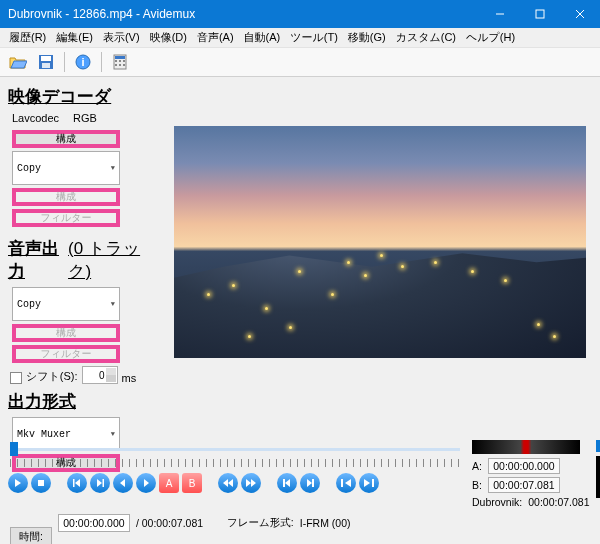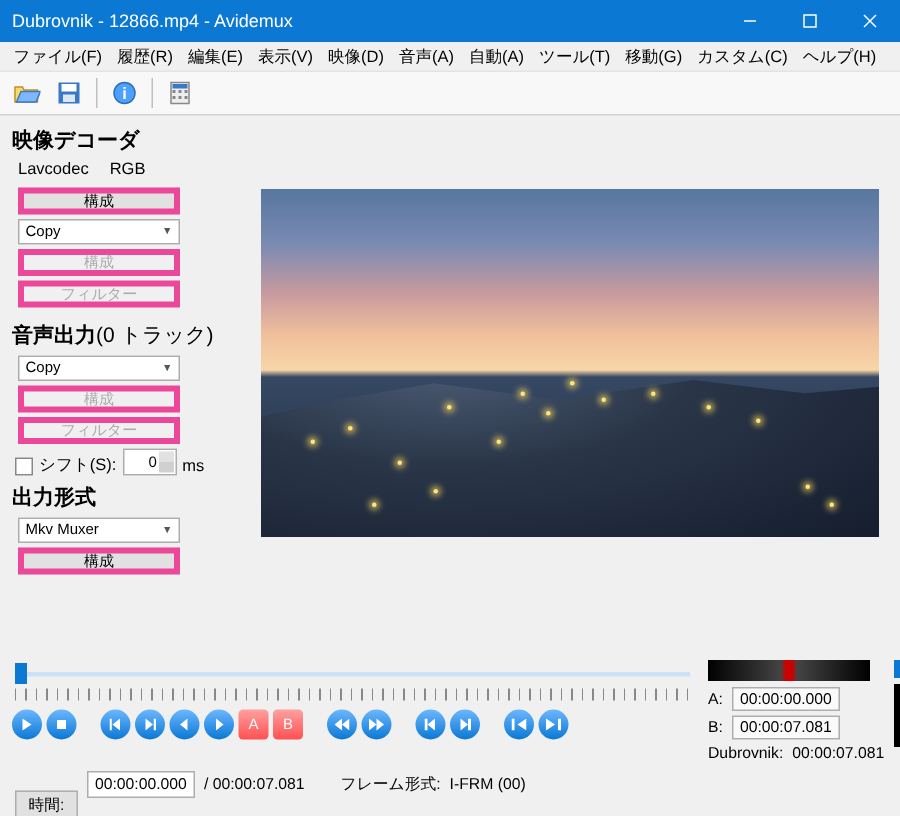--- a/index.html
+++ b/index.html
@@ -11,25 +11,25 @@
 
   .menubar { height: 20px; background: #f0f0f0; display: flex; align-items: center; padding: 0 4px; font-size: 11px; border-bottom: 1px solid #e3e3e3; }
   .menubar .mi { padding: 2px 5px; cursor: pointer; }
 
   .toolbar { height: 29px; background: #f8f8f8; display: flex; align-items: center; padding: 0 6px; gap: 4px; border-bottom: 1px solid #d0d0d0; }
   .tbbtn { width: 24px; height: 22px; display: flex; align-items: center; justify-content: center; cursor: pointer; border: 1px solid transparent; }
   .tbsep { width: 1px; height: 20px; background: #c0c0c0; margin: 0 2px; }
 
   .main { display: flex; height: 357px; }
   .left { width: 160px; padding: 6px 8px; font-size: 11px; }
-  .left h4 { font-weight: bold; font-size: 14px; margin-bottom: 4px; margin-top: 2px; }
+  .left h4 { font-weight: bold; font-size: 17px; margin-bottom: 4px; margin-top: 2px; text-decoration: underline; }
   .small-row { display: flex; gap: 14px; margin-bottom: 6px; padding-left: 4px; }
   .btn { width: 108px; height: 18px; border: 4px solid #ec4899; background: #e1e1e1; display: flex; align-items: center; justify-content: center; font-size: 10px; cursor: pointer; margin-bottom: 3px; margin-left: 4px; }
   .btn.dis { color: #ababab; background: #f0f0f0; }
-  .sel { width: 108px; height: 17px; border: 1px solid #adadad; background: #fff; font-size: 10px; padding: 0 16px 0 4px; margin-bottom: 3px; margin-left: 4px; position: relative; cursor: pointer; display: flex; align-items: center; }
+  .sel { width: 108px; height: 34px; border: 1px solid #adadad; background: #fff; font-size: 10px; padding: 0 16px 0 4px; margin-bottom: 3px; margin-left: 4px; position: relative; cursor: pointer; display: flex; align-items: center; font-family: Liberation Mono, monospace; }
   .sel::after { content: "▼"; position: absolute; right: 4px; font-size: 7px; color: #555; }
   .shiftrow { display: flex; align-items: flex-end; gap: 4px; padding-left: 2px; margin-bottom: 6px; }
   .cb { width: 12px; height: 12px; border: 1px solid #888; background: #fff; }
   .spin { width: 36px; height: 18px; border: 1px solid #adadad; background: #fff; font-size: 10px; text-align: right; padding-right: 12px; position: relative; display: flex; align-items: center; justify-content: flex-end; }
   .spin::after { content: ""; position: absolute; right: 1px; top: 1px; width: 10px; height: 14px; background: linear-gradient(#e1e1e1 0 50%, #d0d0d0 50% 100%); }
 
   .preview { flex: 1; padding-top: 49px; display: flex; align-items: flex-start; justify-content: center; }
   .video { width: 412px; height: 232px; background: #2a3a52; overflow: hidden; position: relative; }
   .sky { position: absolute; inset: 0; background: linear-gradient(to bottom, #5776a0 0%, #7a8bb2 16%, #c89a9e 30%, #f0c09c 42%, #f8d6a8 52%, #364863 54%, #1e2a3e 100%); }
   .hill { position: absolute; left: 0; right: 0; top: 52%; height: 48%; background: radial-gradient(ellipse at 30% 0%, #4a5a73 0%, #2a3648 40%, #151d2e 100%); clip-path: polygon(0 28%, 12% 18%, 28% 8%, 48% 18%, 70% 6%, 88% 14%, 100% 10%, 100% 100%, 0 100%); }
@@ -82,21 +82,20 @@
   </div>
   <div class="winbtn close">
     <svg width="10" height="10">
         <line x1="1" y1="1" x2="9" y2="9" stroke="#fff"></line>
         <line x1="9" y1="1" x2="1" y2="9" stroke="#fff"></line>
       </svg>
   </div>
 </div>
 
 <div class="menubar">
-  <span class="mi">ファイル(F)</span>
   <span class="mi">履歴(R)</span>
   <span class="mi">編集(E)</span>
   <span class="mi">表示(V)</span>
   <span class="mi">映像(D)</span>
   <span class="mi">音声(A)</span>
   <span class="mi">自動(A)</span>
   <span class="mi">ツール(T)</span>
   <span class="mi">移動(G)</span>
   <span class="mi">カスタム(C)</span>
   <span class="mi">ヘルプ(H)</span>

